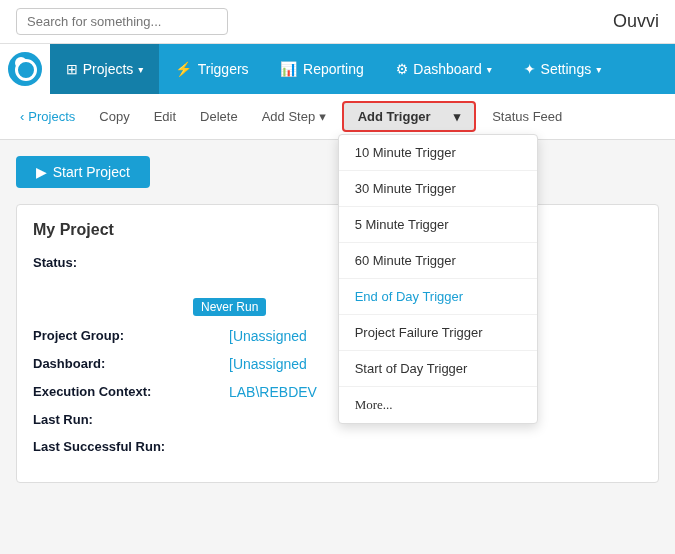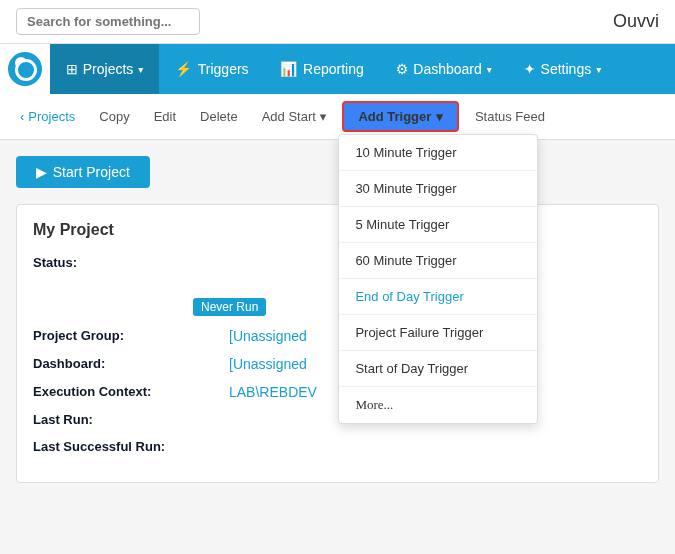--- a/index.html
+++ b/index.html
@@ -6,21 +6,21 @@
     body { font-family: 'Segoe UI', Arial, sans-serif; font-size: 14px; background: #f5f5f5; width: 675px; height: 554px; overflow: hidden; }
 
     
     .top-bar {
       display: flex; align-items: center; justify-content: space-between;
       padding: 8px 16px; background: #fff; border-bottom: 1px solid #e0e0e0;
       height: 44px;
     }
     .search-input {
       border: 1px solid #ccc; border-radius: 4px; padding: 5px 10px;
-      width: 184px; color: #999; font-size: 13px; font-weight: bold;
+      width: 212px; color: #999; font-size: 13px;
     }
     .top-bar-user { font-size: 18px; font-weight: 500; color: #333; }
 
     
     .main-nav {
       background: #1a9fd4; display: flex; align-items: center; height: 50px;
     }
     .nav-logo {
       width: 50px; height: 50px; background: #fff; display: flex; align-items: center; justify-content: center;
       flex-shrink: 0;
@@ -55,22 +55,22 @@
     .sub-nav-item {
       padding: 0 12px; height: 100%; display: flex; align-items: center;
       cursor: pointer; color: #555; font-size: 13px; font-weight: 500;
       border-right: none; gap: 4px;
     }
     .sub-nav-back { color: #1a9fd4; }
 
     
     .add-trigger-btn {
       padding: 6px 14px; border: 2px solid #e53935; border-radius: 4px;
-      background: #3b82f6; color: #333; cursor: pointer; font-size: 13px;
-      font-weight: 600; display: flex; align-items: center; gap: 5px;
+      background: #e5e5e5; color: #333; cursor: pointer; font-size: 13px;
+      font-weight: 600; display: flex; align-items: center; gap: 23px;
       margin: 0 4px; position: relative;
     }
 
     
     .dropdown-container { position: relative; }
     .dropdown-menu {
       position: absolute; top: 100%; left: 0; background: #fff;
       border: 1px solid #ddd; border-radius: 4px; box-shadow: 0 4px 12px rgba(0,0,0,0.15);
       min-width: 200px; z-index: 100; margin-top: 2px;
     }
@@ -159,21 +159,21 @@
   <div class="sub-nav-item">
     <span>Copy</span>
   </div>
   <div class="sub-nav-item">
     <span>Edit</span>
   </div>
   <div class="sub-nav-item">
     <span>Delete</span>
   </div>
   <div class="sub-nav-item">
-    <span>Add Start</span>
+    <span>Add Step</span>
     <span>▾</span>
   </div>
 
   <div class="dropdown-container">
     <button class="add-trigger-btn">
       <span>Add Trigger</span>
       <span>▾</span>
     </button>
     <div class="dropdown-menu">
       <div class="dropdown-item">10 Minute Trigger</div>

